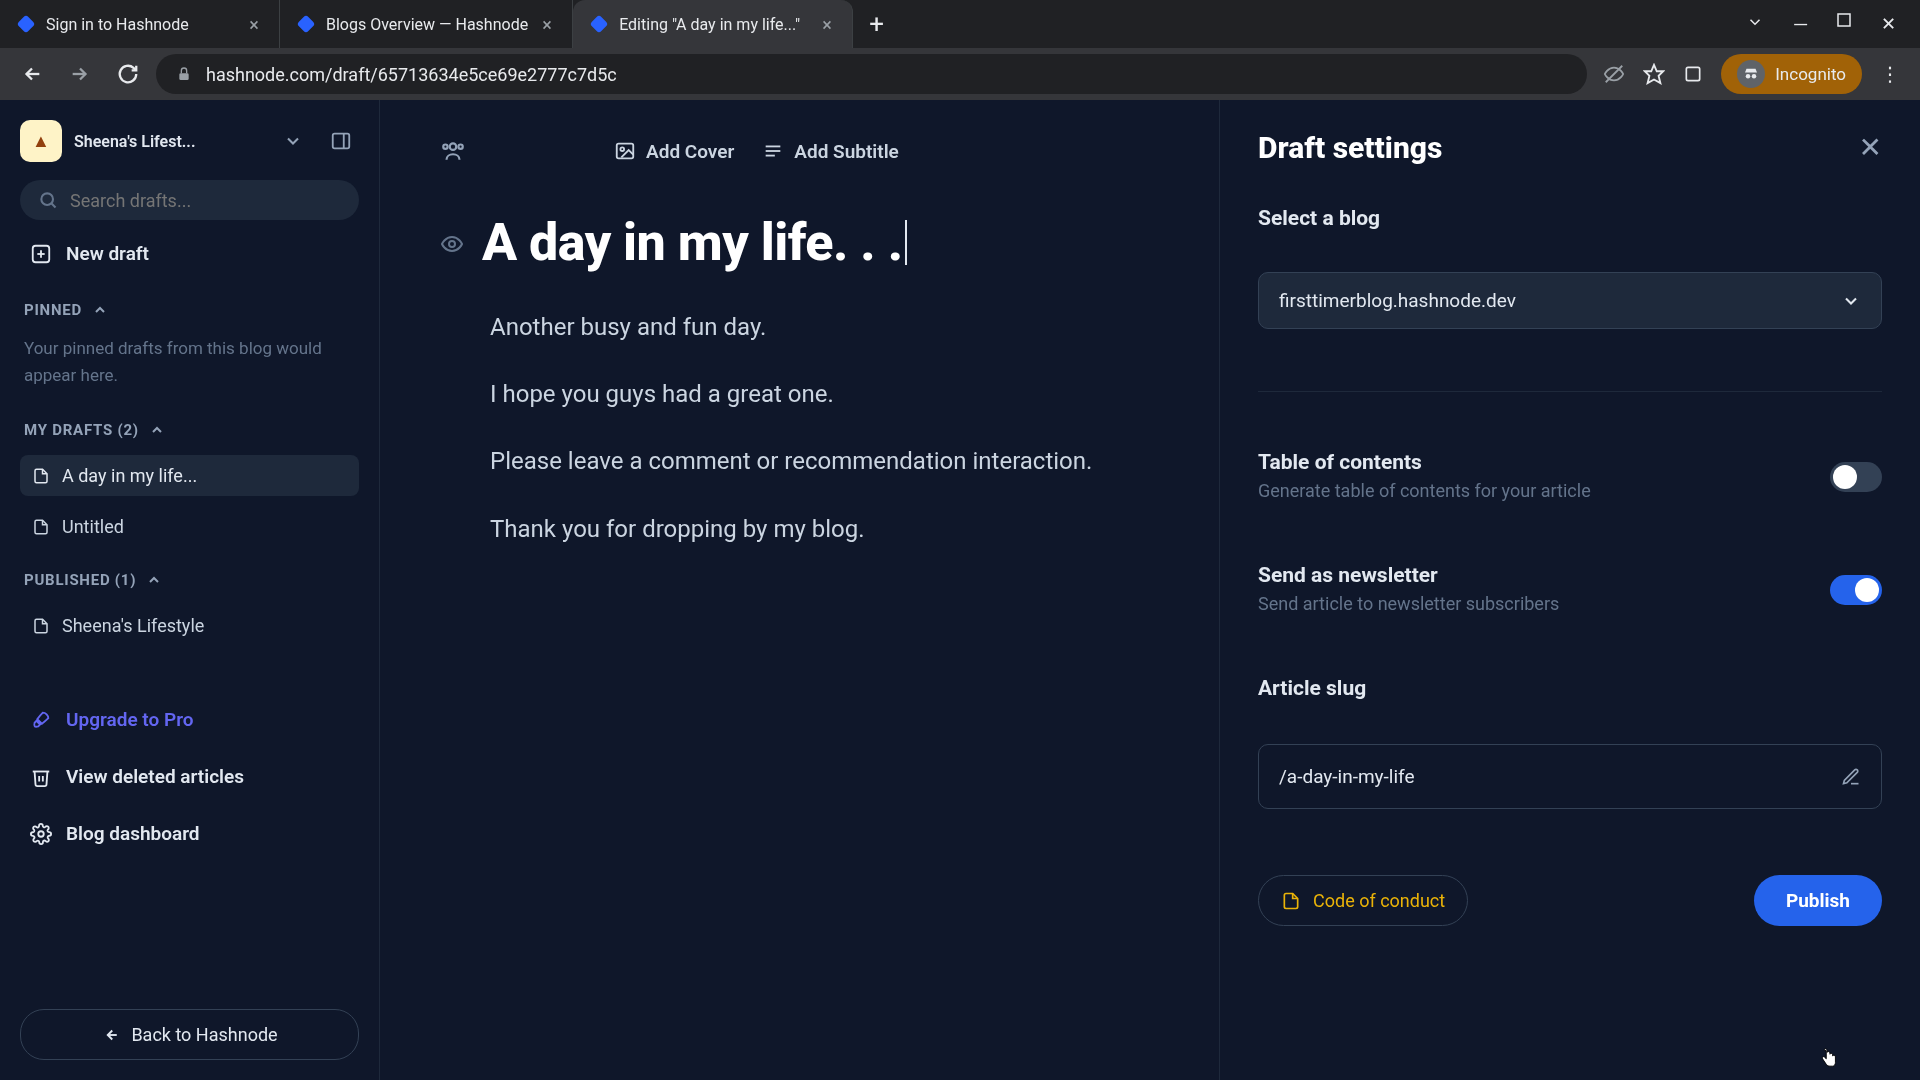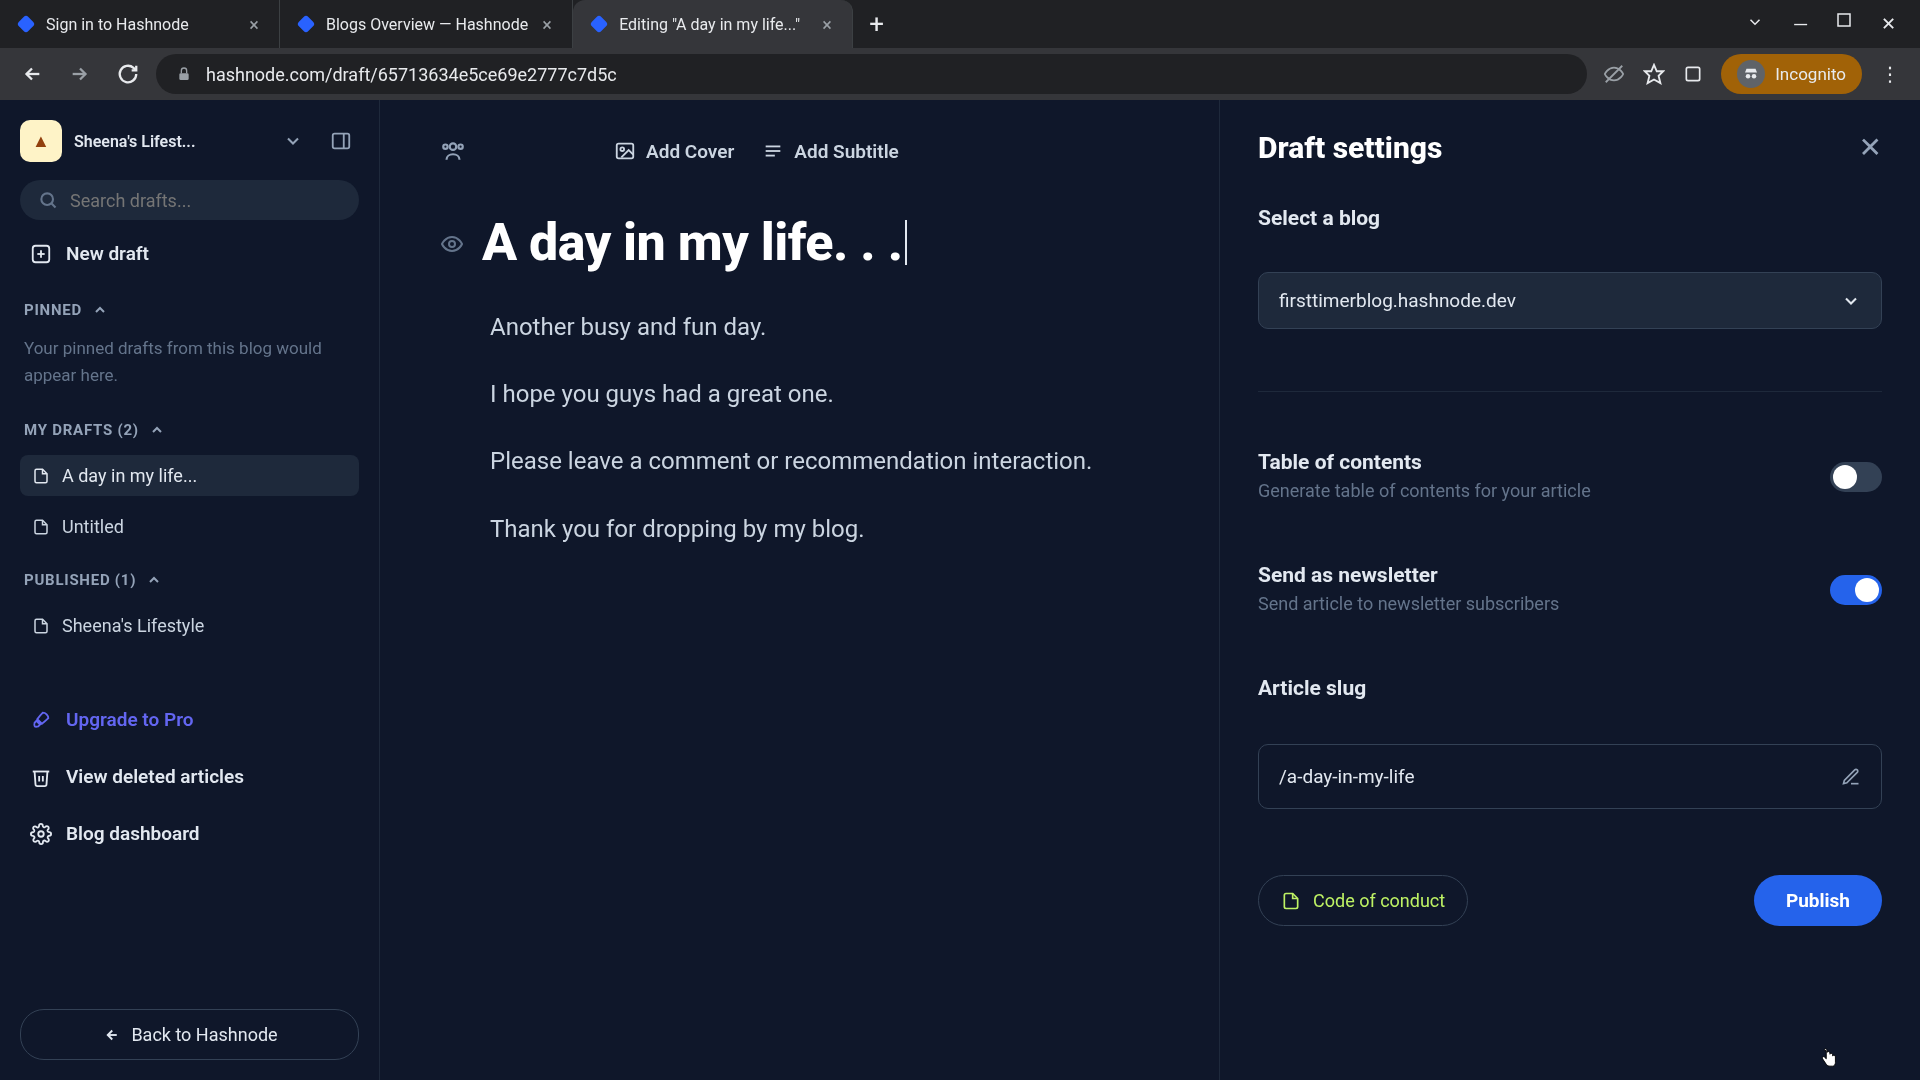--- a/index.html
+++ b/index.html
@@ -68,21 +68,21 @@
 .setting-row { display: flex; align-items: flex-start; justify-content: space-between; gap: 20px; margin-top: 12px; }
 .setting-main { flex: 1; }
 .setting-title { font-size: 21px; font-weight: 700; color: #e2e8f0; }
 .setting-desc { font-size: 18px; color: #64748b; margin-top: 6px; }
 .toggle { width: 52px; height: 30px; border-radius: 15px; background: #334155; position: relative; cursor: pointer; flex-shrink: 0; margin-top: 12px; }
 .toggle .knob { position: absolute; width: 24px; height: 24px; border-radius: 50%; background: #fff; top: 3px; left: 3px; transition: left 0.15s; }
 .toggle.on { background: #2563eb; }
 .toggle.on .knob { left: 25px; }
 .slug-box { background: transparent; border: 1px solid #334155; border-radius: 10px; padding: 20px 20px; display: flex; align-items: center; justify-content: space-between; font-size: 19px; color: #e2e8f0; margin-top: 8px; }
 .drawer-footer { display: flex; align-items: center; justify-content: space-between; margin-top: 30px; }
-.coc-btn { display: flex; align-items: center; gap: 12px; border: 1px solid #334155; border-radius: 26px; padding: 14px 22px; font-size: 18px; cursor: pointer; color: #bef264; }
+.coc-btn { display: flex; align-items: center; gap: 12px; border: 1px solid #334155; border-radius: 26px; padding: 14px 22px; font-size: 18px; cursor: pointer; color: #eab308; }
 .publish-btn { background: #2563eb; color: #fff; border-radius: 26px; padding: 14px 32px; font-size: 19px; font-weight: 700; cursor: pointer; border: none; }
 .cursor-hand { position: absolute; width: 22px; height: 26px; right: 80px; bottom: 10px; pointer-events: none; }
 svg { display: block; }
 </style>
 </head>
 <body>
 
 <div class="browser-chrome">
   <div class="tab">
     <span class="tab-favicon">

